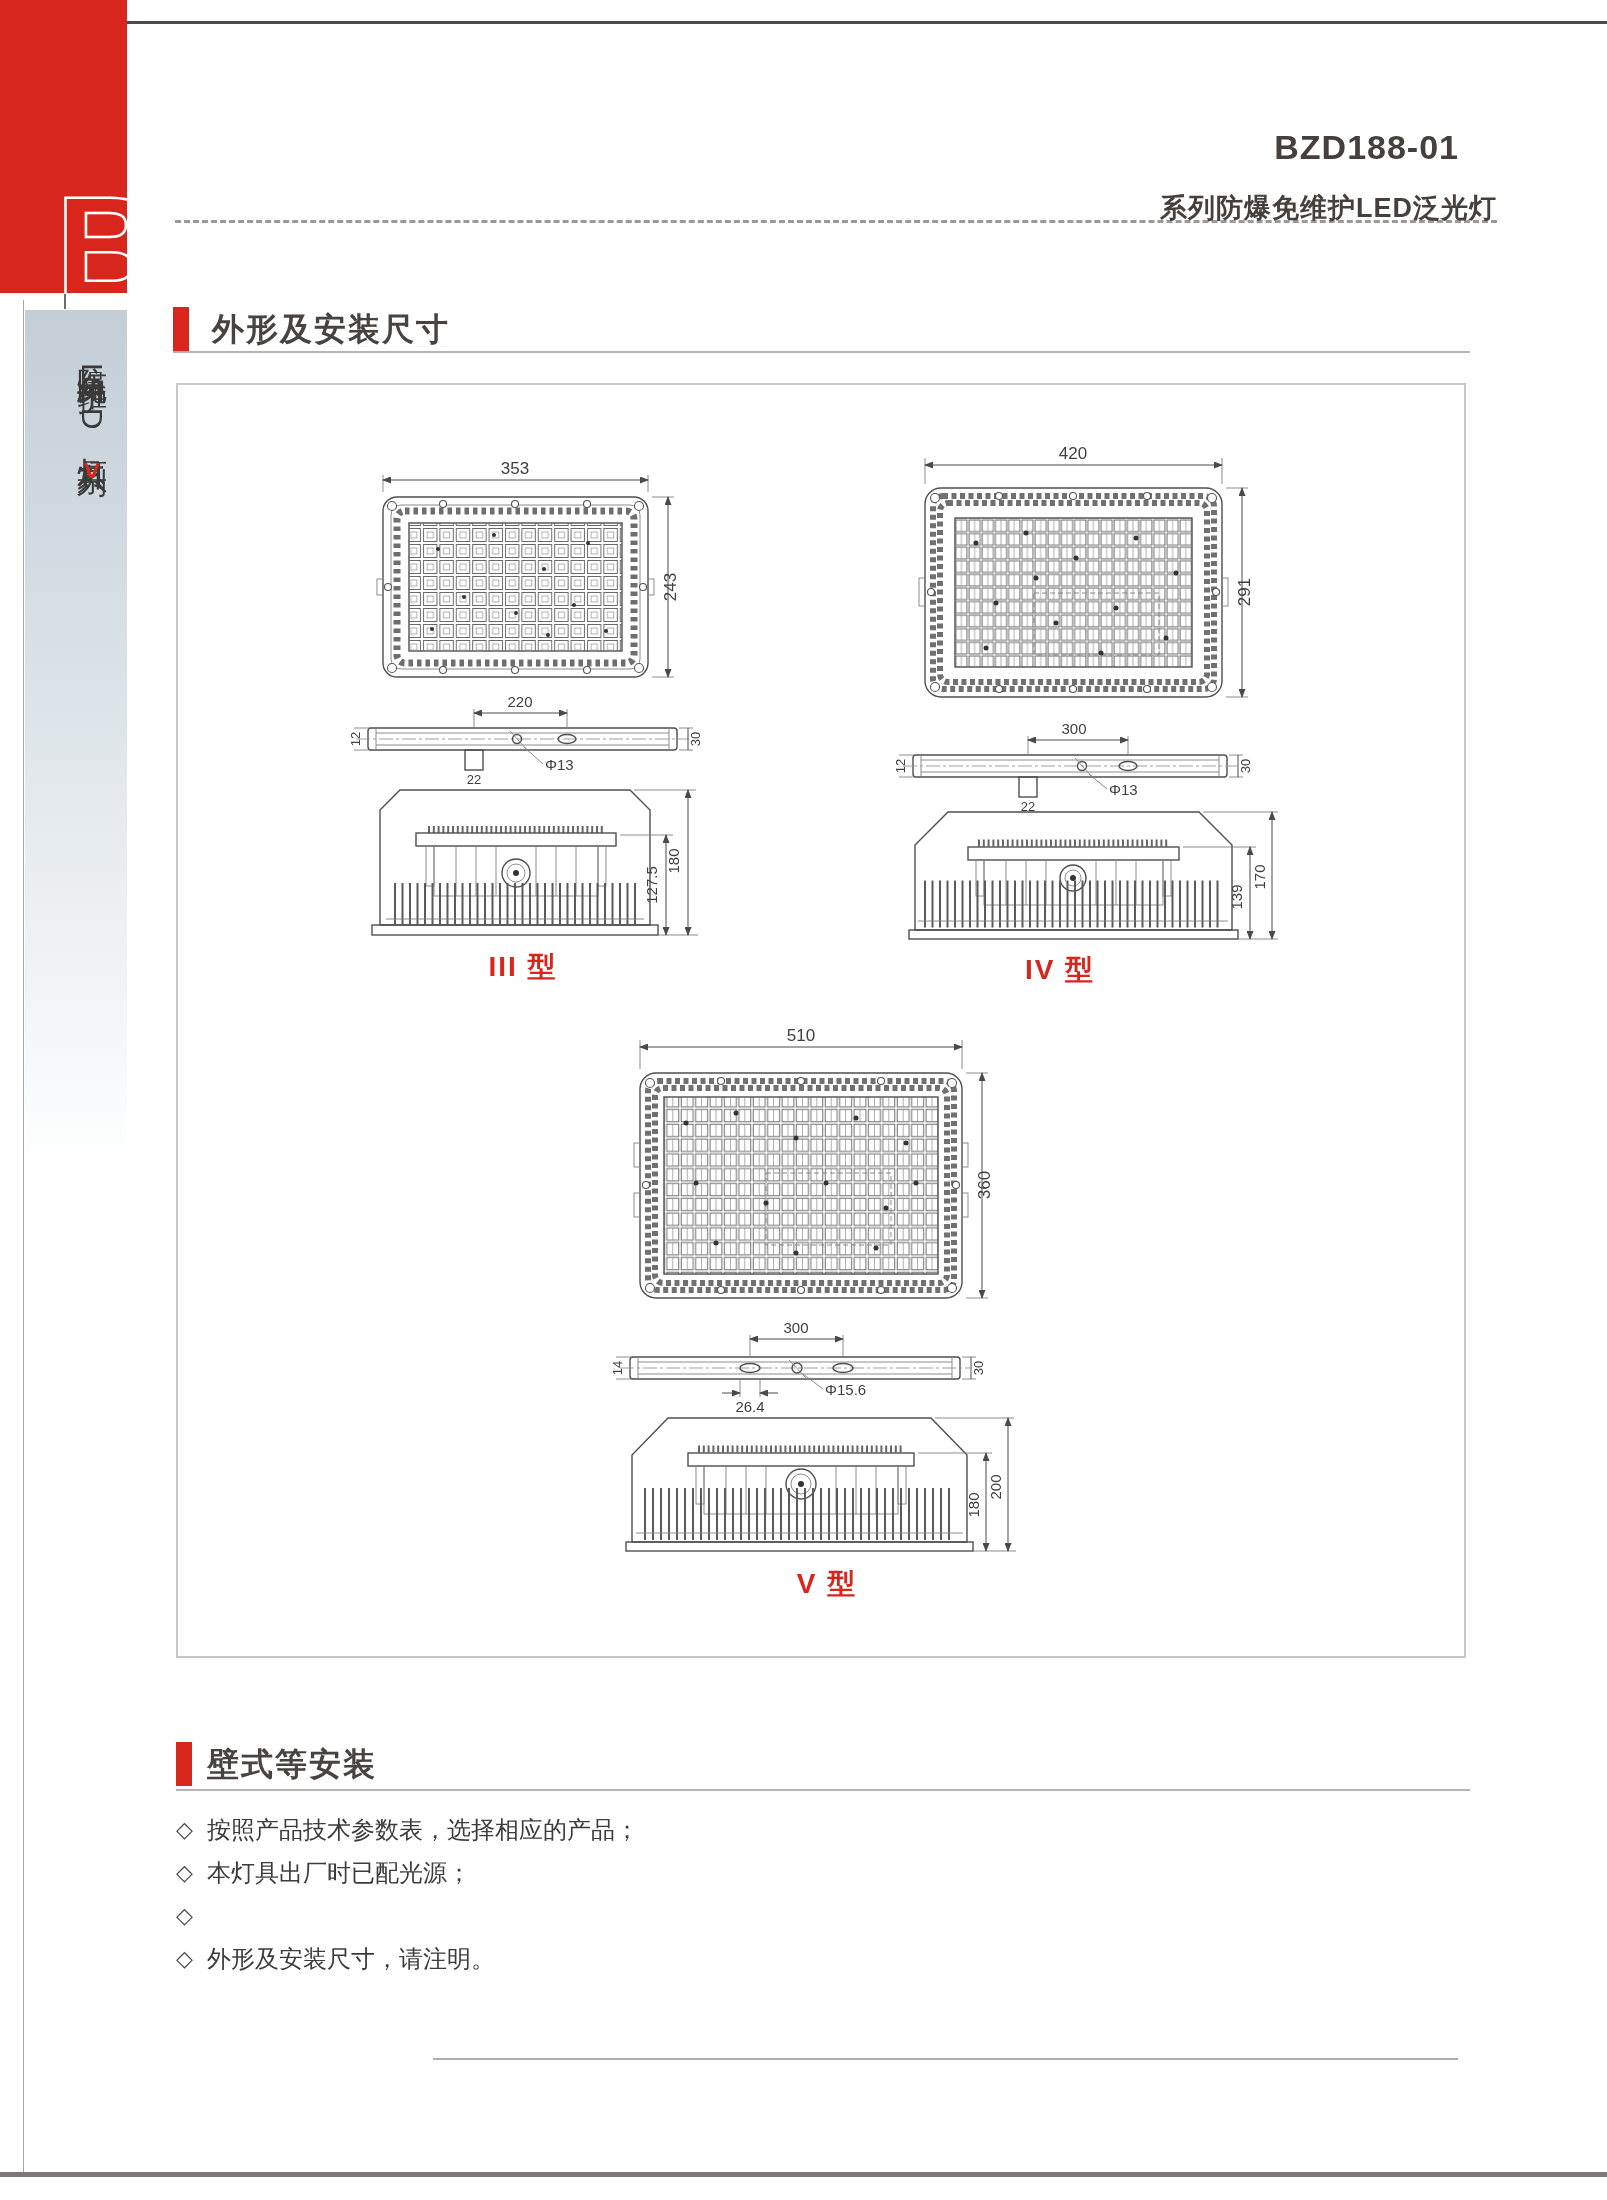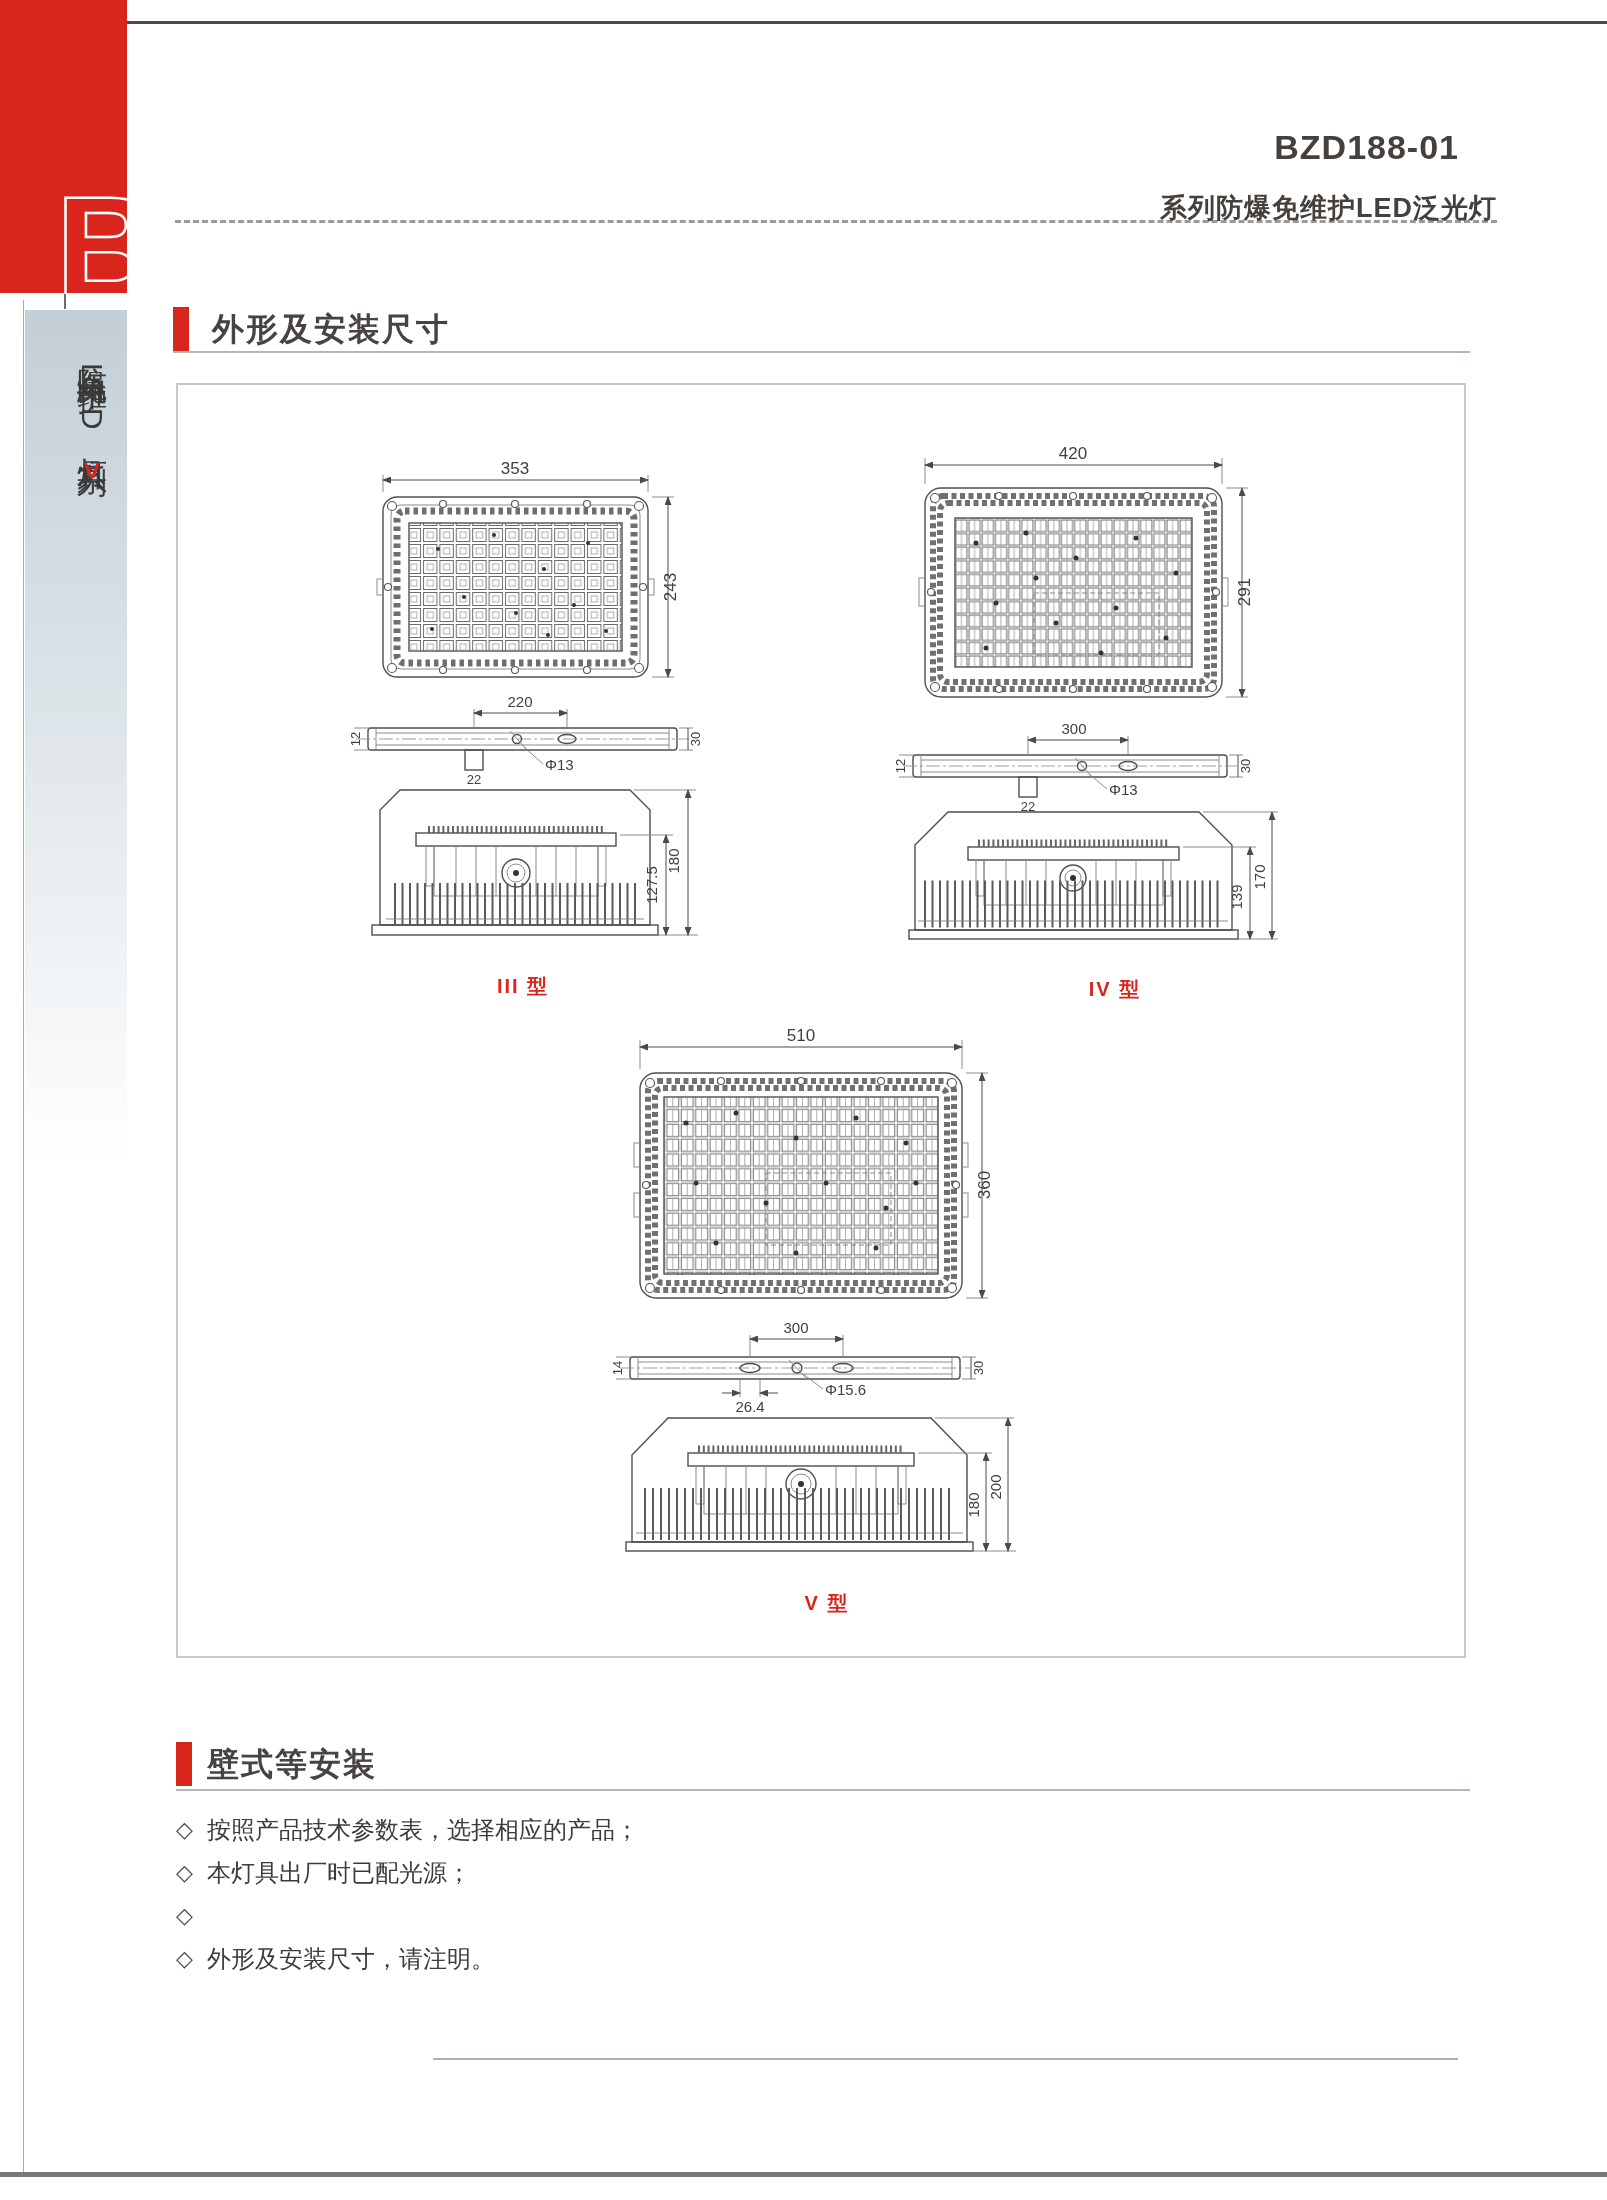--- a/index.html
+++ b/index.html
@@ -28,21 +28,21 @@
   #page-title{font-size:34px;font-weight:bold;letter-spacing:1px;padding-right:38px;}
   #page-subtitle{font-size:27px;font-weight:bold;margin-top:23px;letter-spacing:1px;}
 
   
   .sec-bar{width:16px;height:44px;background:#d9261c;}
   .sec-title{font-size:32px;font-weight:bold;color:#474340;letter-spacing:2px;}
   .sec-rule{height:0;border-top:2px solid #b9b4b1;}
 
   
   #drawing-box{left:176px;top:383px;width:1290px;height:1275px;border:2px solid #c8c8c8;box-sizing:border-box;}
-  .model-label{font-size:20px;font-weight:bold;color:#d9261c;text-align:center;width:170px;letter-spacing:2px;margin-top:25px;}
+  .model-label{font-size:28px;font-weight:bold;color:#d9261c;text-align:center;width:170px;letter-spacing:2px;}
 
   
   #notes{left:176px;top:1808px;width:1200px;}
   .note-row{height:43px;font-size:24px;color:#3c3c3c;display:flex;align-items:center;}
   .note-row .blt{margin-right:14px;font-size:22px;color:#4a4a4a;}
 
   
   svg text{font-family:"Liberation Sans",sans-serif;}
   .ln{fill:none;stroke:#4f4f4f;stroke-width:1.4;}
   .tn{fill:none;stroke:#808080;stroke-width:0.9;}
@@ -414,21 +414,21 @@
       <line class="tn" x1="797" y1="1168" x2="840" y2="1168"></line>
     <line class="dm" x1="810" y1="1070" x2="810" y2="1168" marker-start="url(#as)" marker-end="url(#ae)"></line>
     <text class="d" transform="rotate(-90 803 1122)" x="803" y="1122">180</text>
     <line class="tn" x1="759" y1="1035" x2="838" y2="1035"></line>
     <line class="dm" x1="832" y1="1035" x2="832" y2="1168" marker-start="url(#as)" marker-end="url(#ae)"></line>
     <text class="d" transform="rotate(-90 825 1104)" x="825" y="1104">200</text>
   </g>
 </svg>
 
 <div class="abs model-label" style="left:438px;top:948px;">III 型</div>
-<div class="abs model-label" style="left:1030px;top:951px;">IV 型</div>
+<div class="abs model-label" style="left:975px;top:951px;">IV 型</div>
 <div class="abs model-label" style="left:742px;top:1565px;">V 型</div>
 
 <div class="abs sec-bar" style="left:176px;top:1742px;"></div>
 <div class="abs sec-title" style="left:207px;top:1743px;">壁式等安装</div>
 <div class="abs sec-rule" style="left:176px;top:1789px;width:1294px;"></div>
 
 <div class="abs" id="notes">
   <div class="note-row">
     <span class="blt">◇</span>
     <span>按照产品技术参数表，选择相应的产品；</span>

